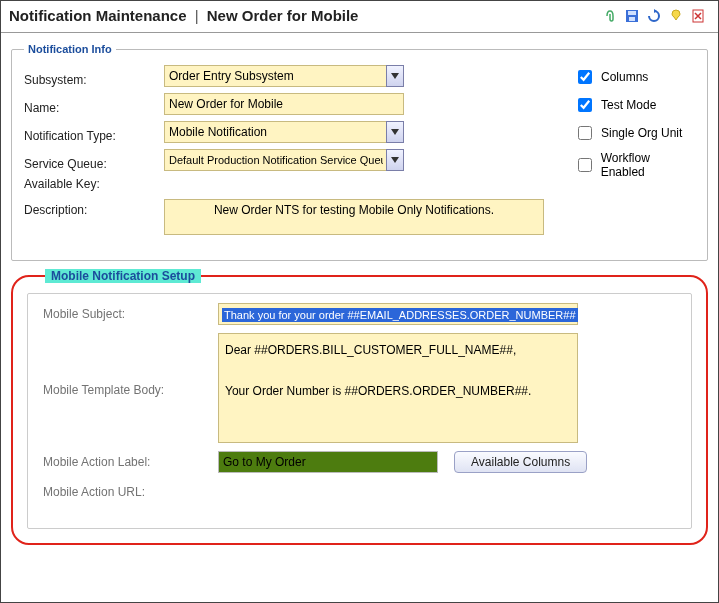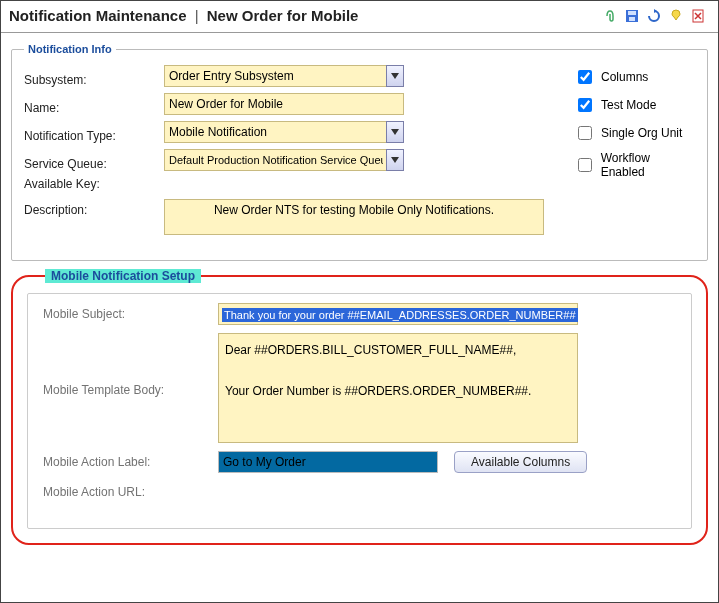--- a/index.html
+++ b/index.html
@@ -84,21 +84,21 @@
     border: 1px solid #7a7ea8; border-left: 1px solid #7a7ea8;
     display: flex; align-items: center; justify-content: center;
     pointer-events: none;
   }
   .sel-btn svg { width: 8px; height: 6px; }
 
   .yellow-input { width: 240px; height: 22px; }
   .yellow-textarea { width: 380px; height: 36px; resize: none; text-align: center; }
 
   .white-input {
-    background: #0369a1; border: 1px solid #bbb;
+    background: #4d7c0f; border: 1px solid #bbb;
     font-family: inherit; font-size: 12px;
     padding: 3px 4px; height: 22px; width: 220px;
   }
   .tiny-input { width: 50px; }
 
   .checkbox-row { display: flex; align-items: center; margin-bottom: 8px; gap: 6px; }
   .checkbox-row input { width: 14px; height: 14px; }
 
   .subject-highlight {
     width: 360px; height: 22px;

